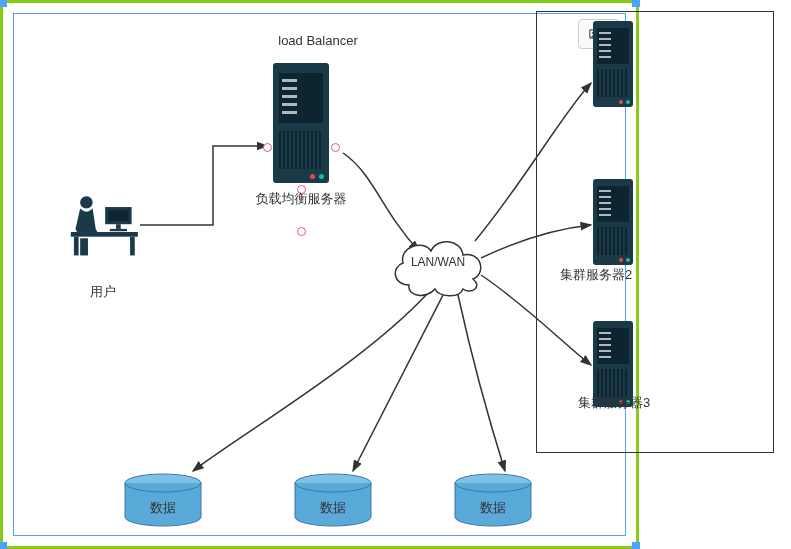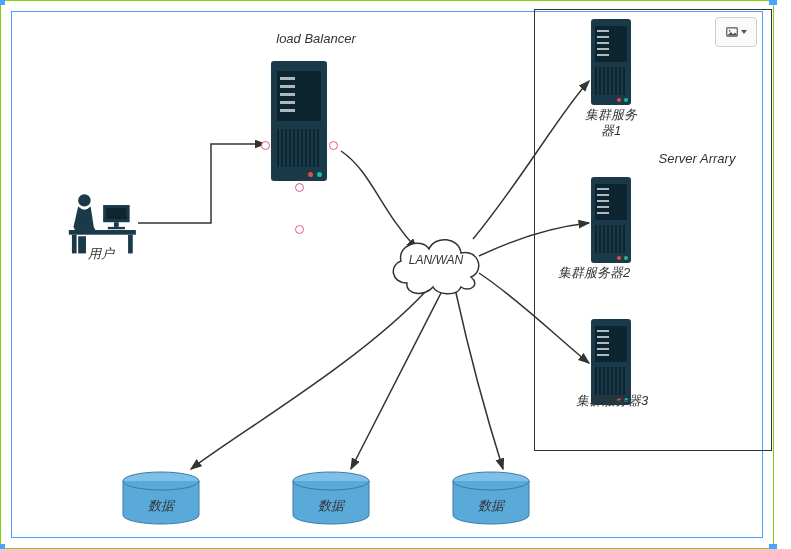--- a/index.html
+++ b/index.html
@@ -1,16 +1,16 @@
 <!DOCTYPE html>
 <html><head>
 <meta charset="utf-8">
 <style>
   html,body{margin:0;padding:0;font-family:"Microsoft YaHei",Arial,sans-serif;background:#fff;color:#333;}
-  .canvas{position:relative;width:774px;height:549px;border:1px solid #84cc16;box-sizing:border-box;font-style:italic;}
+  .canvas{position:relative;width:639px;height:549px;border:3px solid #84cc16;box-sizing:border-box;}
   .canvas .inner{position:absolute;left:10px;top:10px;right:10px;bottom:10px;border:1px solid #4aa3ff;box-sizing:border-box;}
   .handle{position:absolute;width:8px;height:8px;background:#4aa3ff;}
   .h-tl{left:-4px;top:-4px;} .h-tr{right:-4px;top:-4px;} .h-bl{left:-4px;bottom:-4px;} .h-br{right:-4px;bottom:-4px;}
   .label{position:absolute;font-size:13px;text-align:center;color:#333;}
   .toolbar{position:absolute;right:16px;top:16px;width:40px;height:28px;border:1px solid #ccc;border-radius:4px;background:#fafafa;display:flex;align-items:center;justify-content:center;gap:2px;}
   .toolbar svg{width:14px;height:14px;}
   .caret{width:0;height:0;border-left:3px solid transparent;border-right:3px solid transparent;border-top:4px solid #555;}
   .server{position:absolute;}
   .server .body{width:56px;height:120px;background:#1a3a4a;border-radius:3px;position:relative;}
   .server .screen{position:absolute;left:6px;top:10px;right:6px;height:50px;background:#0d2530;}
@@ -82,66 +82,65 @@
       <rect x="68" y="40" width="6" height="6" fill="#1a3a4a"></rect>
       <rect x="60" y="46" width="22" height="3" fill="#1a3a4a"></rect>
       <rect x="10" y="50" width="86" height="6" fill="#1a3a4a"></rect>
       <rect x="14" y="56" width="6" height="24" fill="#1a3a4a"></rect>
       <rect x="86" y="56" width="6" height="24" fill="#1a3a4a"></rect>
       <circle cx="30" cy="12" r="8" fill="#1a3a4a"></circle>
       <path d="M22 20 Q30 28 38 20 L42 46 L44 50 L18 50 L16 46 Z" fill="#1a3a4a"></path>
       <rect x="22" y="58" width="10" height="22" fill="#1a3a4a"></rect>
     </svg>
   </div>
-  <div class="label" style="left:70px;top:244px;width:60px;">用户</div>
+  <div class="label" style="left:70px;top:280px;width:60px;">用户</div>
 
   <div class="server" style="left:270px;top:60px;">
     <div class="body">
       <div class="screen">
           <div class="line l1"></div>
           <div class="line l2"></div>
           <div class="line l3"></div>
           <div class="line l4"></div>
           <div class="line l5"></div>
         </div>
       <div class="vents"></div>
         <div class="led a"></div>
         <div class="led b"></div>
     </div>
   </div>
   <div class="port" style="left:260px;top:140px;"></div>
   <div class="port" style="left:328px;top:140px;"></div>
   <div class="port" style="left:294px;top:182px;"></div>
   <div class="port" style="left:294px;top:224px;"></div>
+  <div class="label" style="left:242px;top:188px;width:112px;line-height:1.3;">负载均衡服务器</div>
 
   <div class="cloud" style="left:380px;top:226px;">
     <svg viewBox="0 0 110 70">
         <path d="M26 56 C10 56 8 38 20 34 C16 18 40 10 48 22 C54 8 78 10 80 26 C98 22 104 44 90 50 C100 58 88 66 80 60 C76 70 56 68 52 60 C44 70 24 68 26 56 Z" fill="#fff" stroke="#333" stroke-width="1.5"></path>
       </svg>
     <div class="cl">LAN/WAN</div>
   </div>
 
   <div class="sarray"></div>
-  <div class="label" style="left:636px;top:150px;width:120px;">Server Arrary</div>
 
   <div class="server sm" style="left:590px;top:18px;">
     <div class="body">
         <div class="screen">
           <div class="line l1"></div>
           <div class="line l2"></div>
           <div class="line l3"></div>
           <div class="line l4"></div>
           <div class="line l5"></div>
         </div>
         <div class="vents"></div>
         <div class="led a"></div>
         <div class="led b"></div>
       </div>
   </div>
-  <div class="label" style="left:580px;top:106px;width:60px;line-height:1.2;">集群服务器1</div>
 
   <div class="server sm" style="left:590px;top:176px;">
     <div class="body">
         <div class="screen">
           <div class="line l1"></div>
           <div class="line l2"></div>
           <div class="line l3"></div>
           <div class="line l4"></div>
           <div class="line l5"></div>
         </div>

